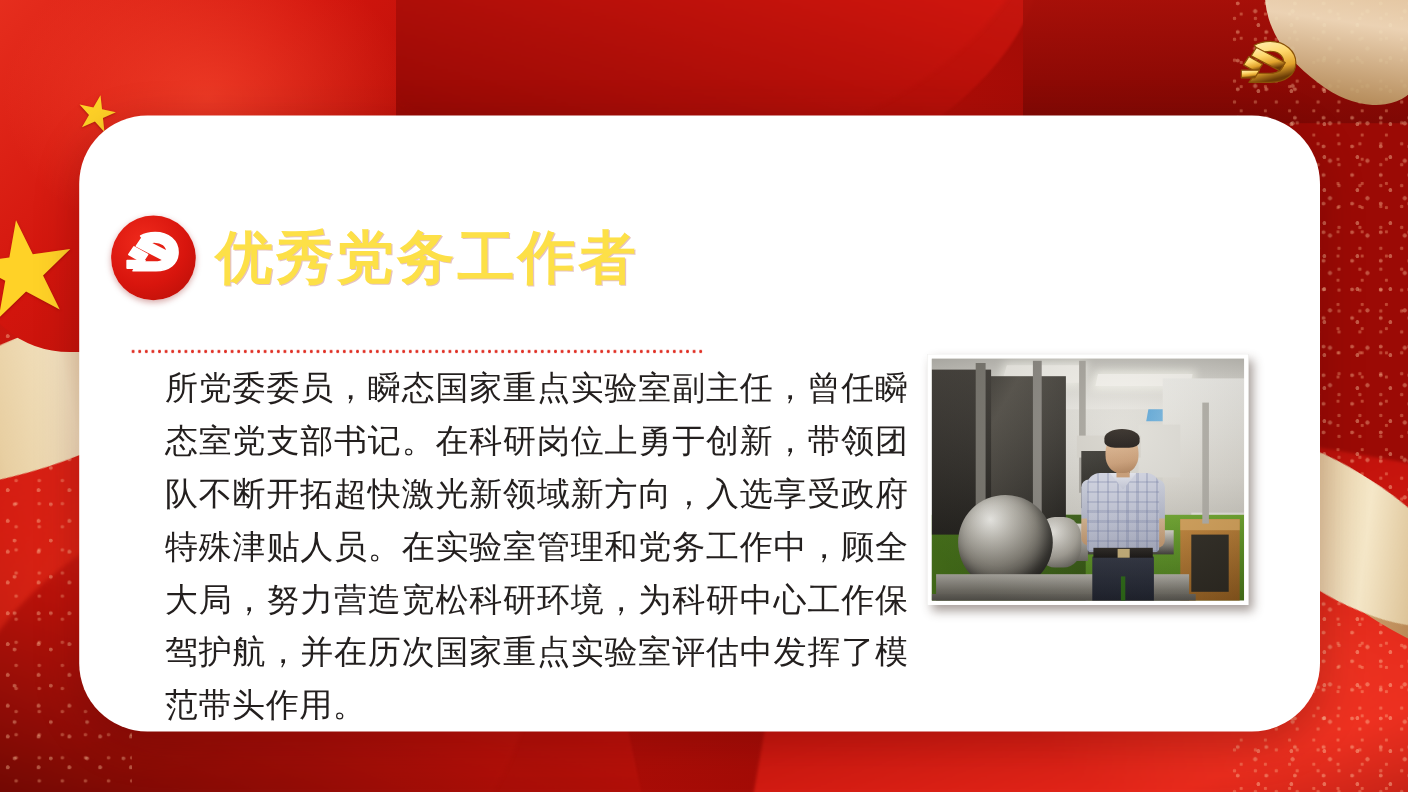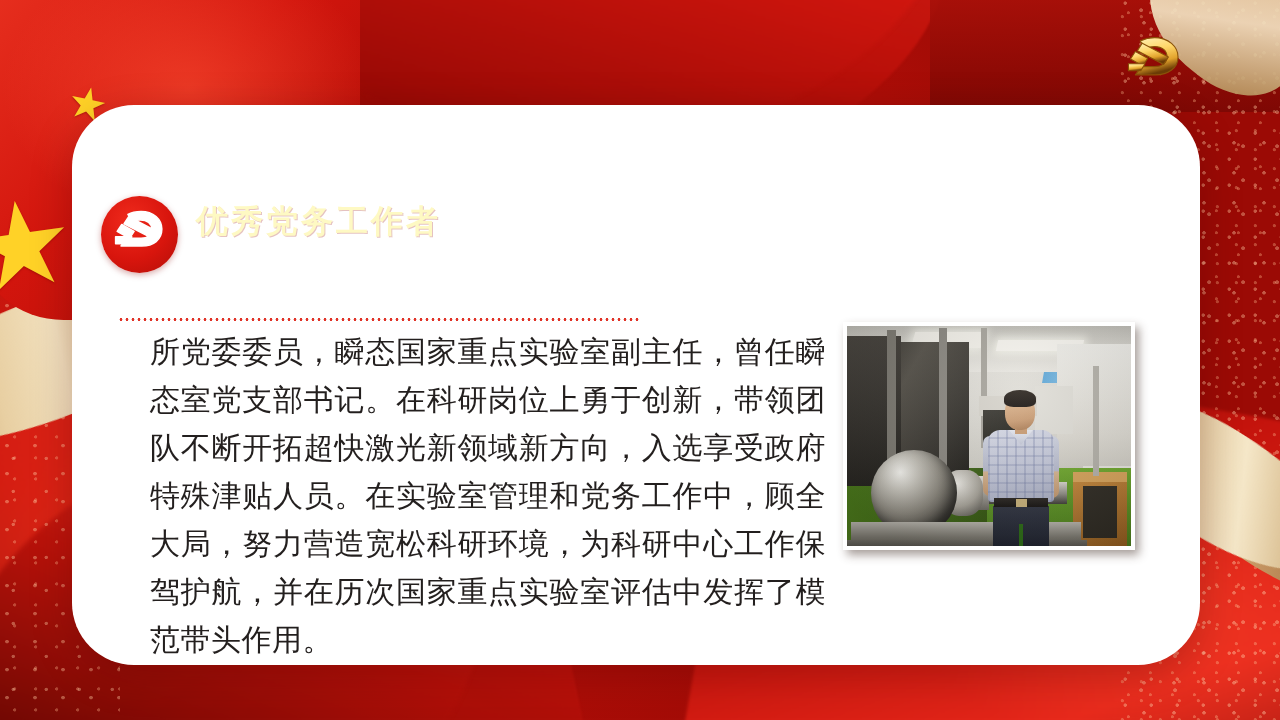--- a/index.html
+++ b/index.html
@@ -167,22 +167,22 @@
     position:absolute; left:101px; top:196px; width:77px; height:77px;
     border-radius:50%;
     background:radial-gradient(circle at 38% 32%, #f02a1c 0%, #d8150d 55%, #b30f08 100%);
     box-shadow:0 2px 6px rgba(140,10,5,.35);
   }
   .badge svg { position:absolute; inset:0; width:100%; height:100%; }
 
   .title {
     position:absolute; left:196px; top:200px;
     font-family:"DejaVu Serif","Liberation Serif",serif;
-    font-size:32px; font-weight:700; letter-spacing:3px;
-    color:#fef9c3;
+    font-size:52px; font-weight:700; letter-spacing:3px;
+    color:#fde047;
     text-shadow:1px 1px 0 rgba(150,12,6,.25);
     white-space:nowrap;
   }
   .name {
     position:absolute; left:366px; top:262px;
     font-family:"DejaVu Serif","Liberation Serif",serif;
     font-size:44px; font-weight:700; letter-spacing:4px;
     color:#5a1a0a;
     white-space:nowrap;
   }
@@ -193,21 +193,21 @@
     background-size:6px 3px;
     background-repeat:repeat-x;
   }
 
   
   .body-text {
     position:absolute; left:150px; top:330px; width:676px;
     font-size:30px; line-height:48px;
     color:#231f1e; letter-spacing:.5px;
     text-align:justify;
-    font-family:Liberation Mono, monospace;
+    font-family:Liberation Sans, sans-serif;
   }
 
   
   .photo {
     position:absolute; left:843px; top:322px; width:292px; height:228px;
     border:4px solid #fff;
     box-shadow:4px 5px 9px rgba(60,40,30,.45);
     overflow:hidden;
     background:#cfcfc9;
   }

